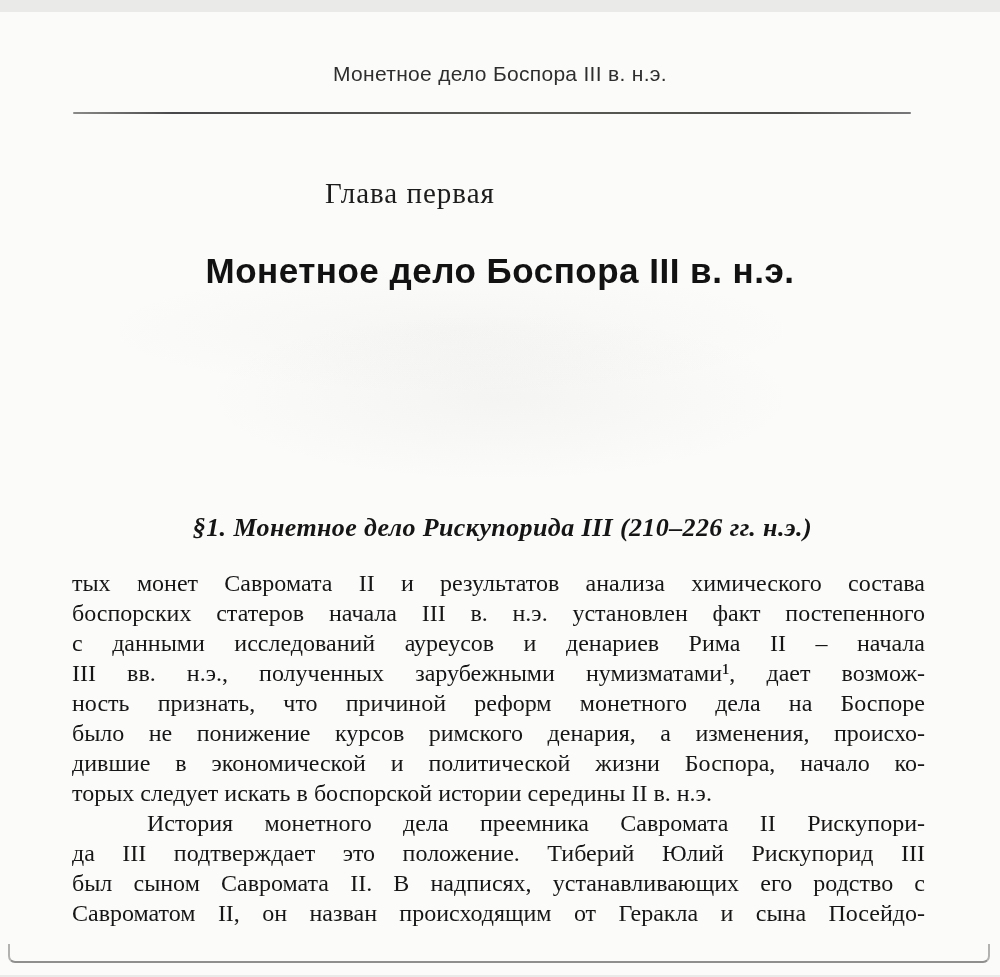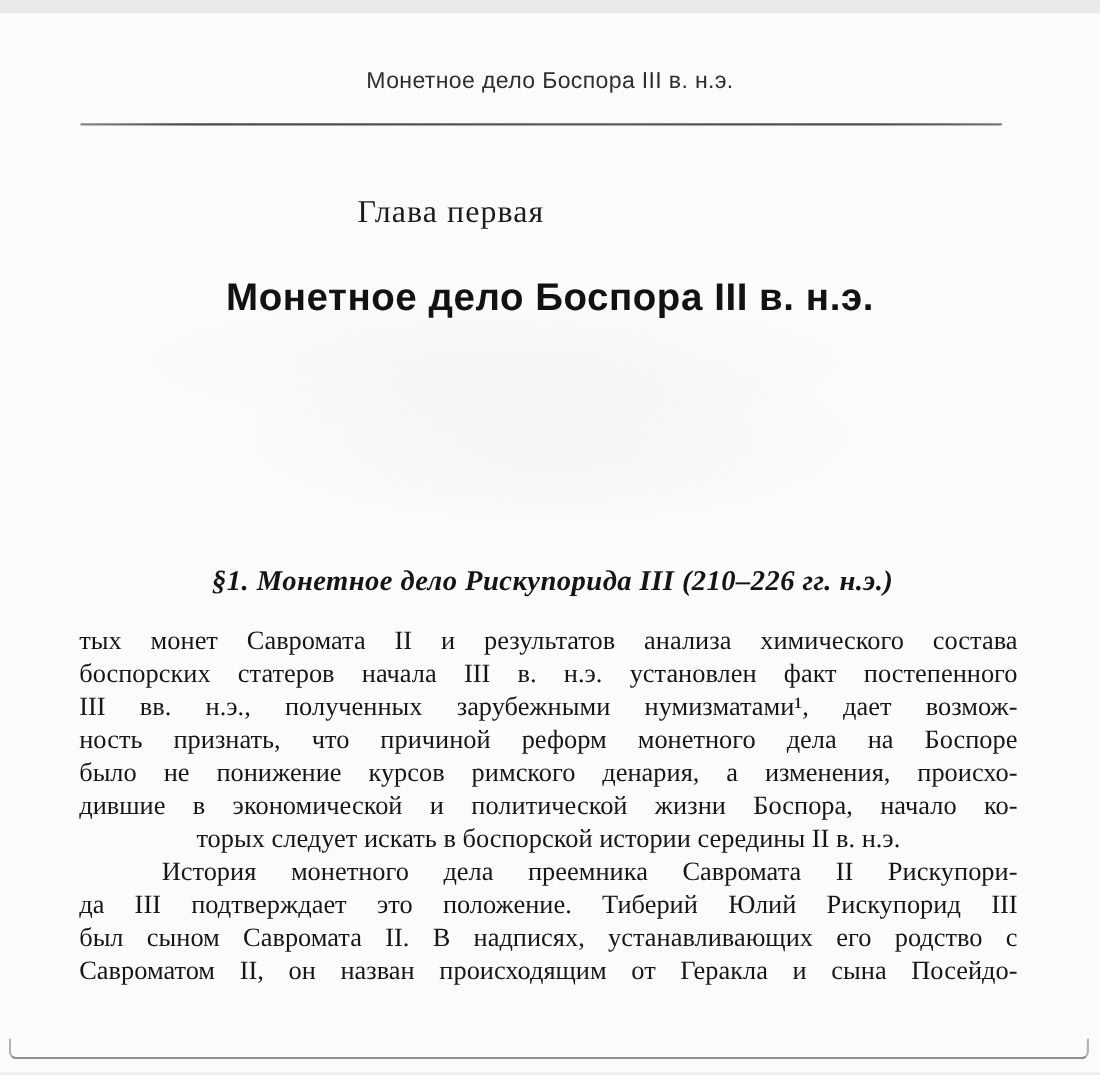--- a/index.html
+++ b/index.html
@@ -87,21 +87,21 @@
     top: 556px;
     left: 72px;
     width: 853px;
     font-size: 24px;
     color: #161616;
   }
   .line {
     height: 30px;
     line-height: 30px;
     white-space: nowrap;
-    text-align: center;
+    text-align: left;
   }
   .line.j {
     white-space: normal;
     text-align: justify;
     text-align-last: justify;
   }
   .line.indent {
     padding-left: 75px;
   }
   
@@ -130,20 +130,21 @@
 
   <div class="chapter-label">Глава первая</div>
 
   <div class="chapter-title">Монетное дело Боспора III в. н.э.</div>
 
   <div class="section-heading">§1. Монетное дело Рискупорида III (210–226 гг. н.э.)</div>
 
   <div class="body-text">
     <div class="line j">тых монет Савромата II и результатов анализа химического состава</div>
     <div class="line j">боспорских статеров начала III в. н.э. установлен факт постепенного</div>
+    <div class="line j">с данными исследований ауреусов и денариев Рима II – начала</div>
     <div class="line j">III вв. н.э., полученных зарубежными нумизматами¹, дает возмож-</div>
     <div class="line j">ность признать, что причиной реформ монетного дела на Боспоре</div>
     <div class="line j">было не понижение курсов римского денария, а изменения, происхо-</div>
     <div class="line j">дившие в экономической и политической жизни Боспора, начало ко-</div>
     <div class="line">торых следует искать в боспорской истории середины II в. н.э.</div>
     <div class="line j indent">История монетного дела преемника Савромата II Рискупори-</div>
     <div class="line j">да III подтверждает это положение. Тиберий Юлий Рискупорид III</div>
     <div class="line j">был сыном Савромата II. В надписях, устанавливающих его родство с</div>
     <div class="line j">Савроматом II, он назван происходящим от Геракла и сына Посейдо-</div>
   </div>

